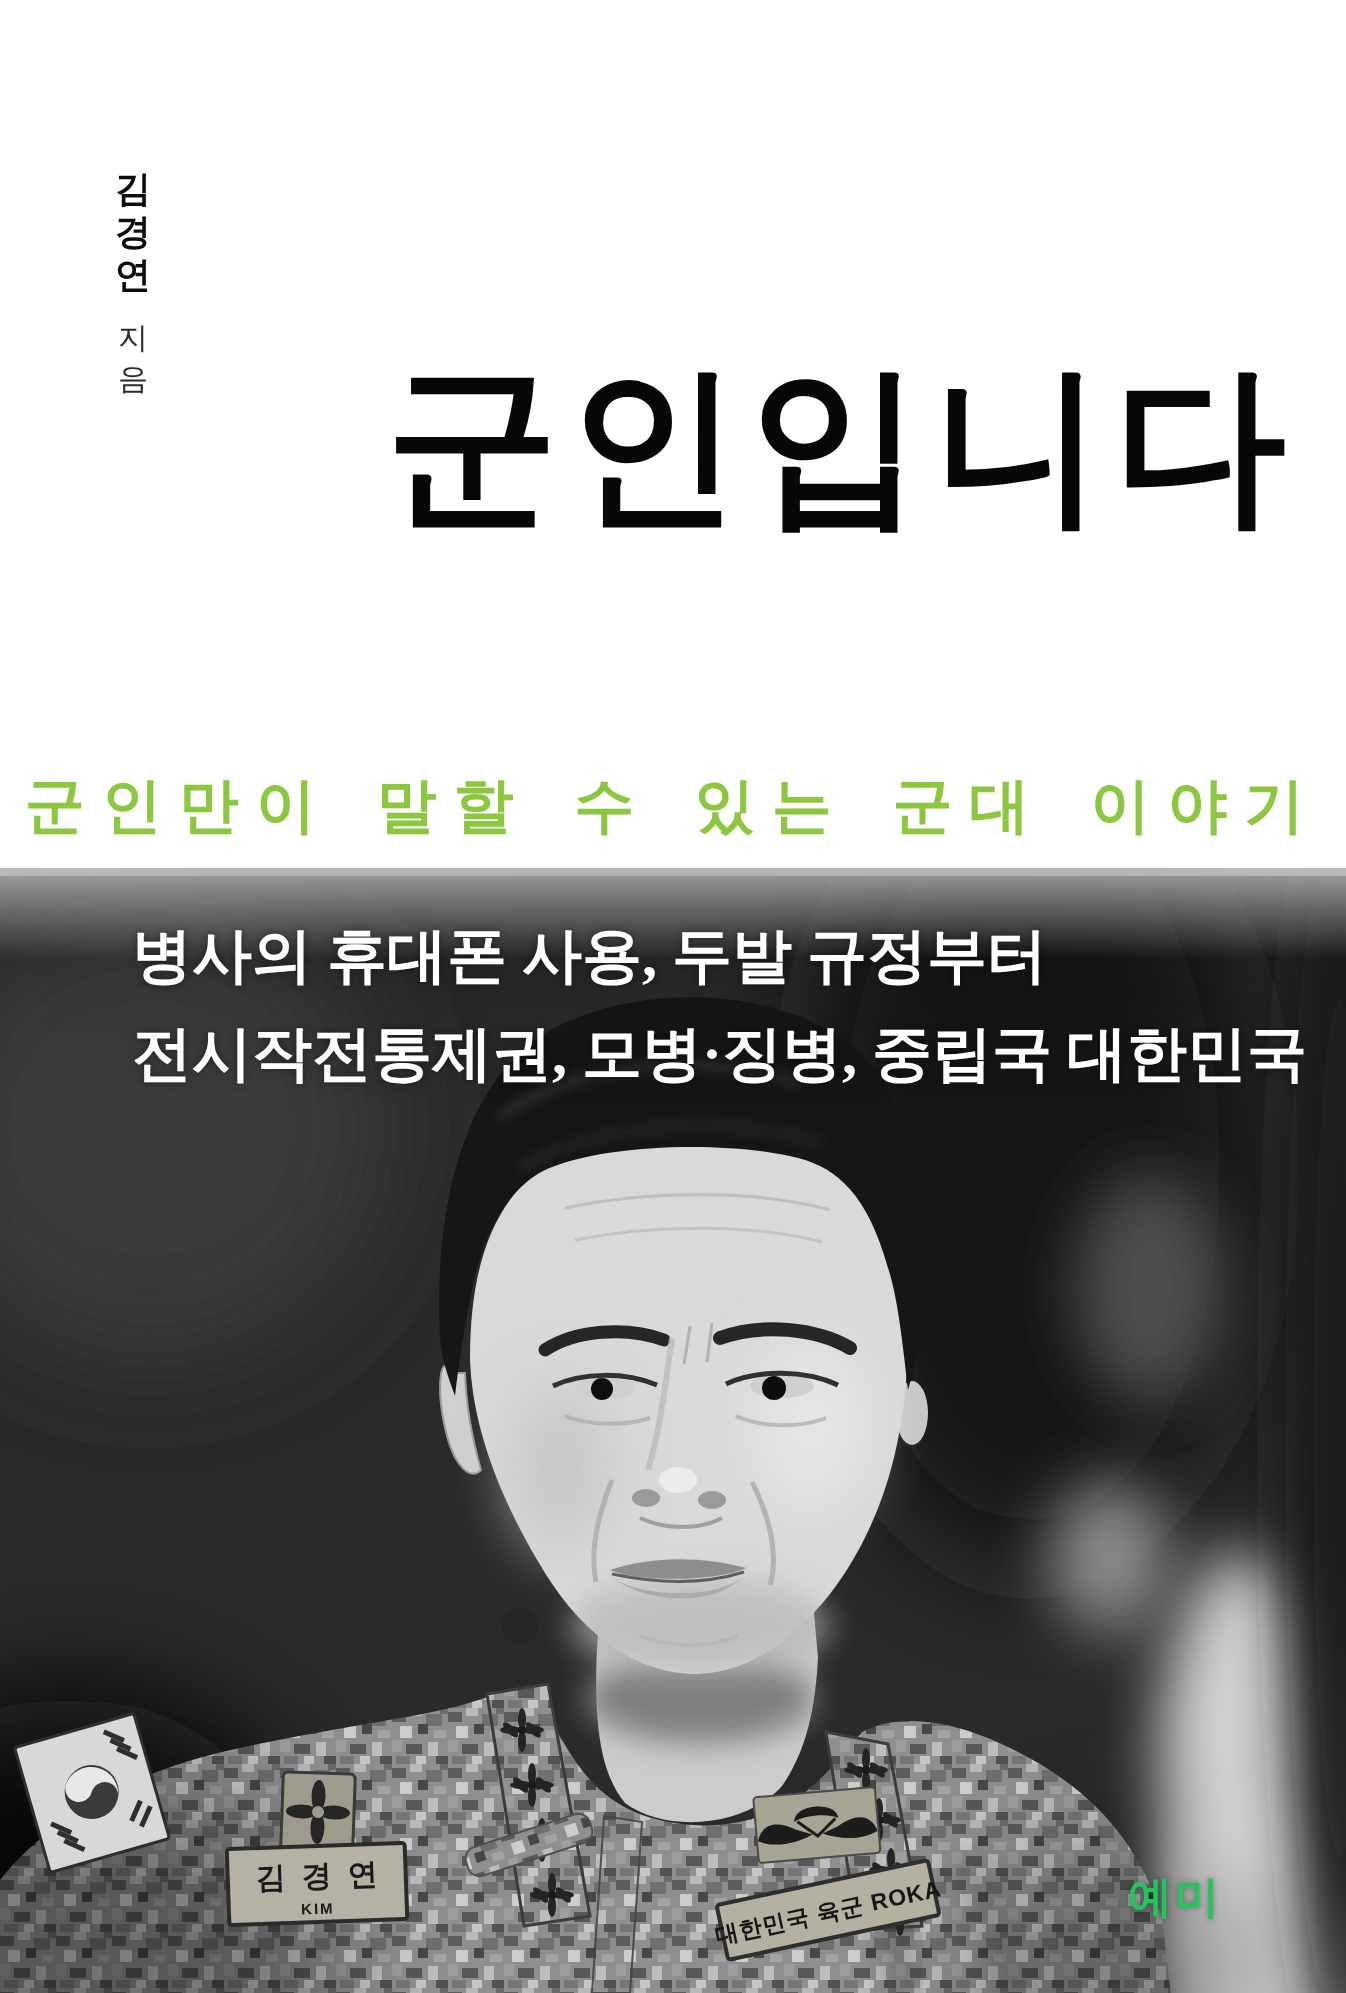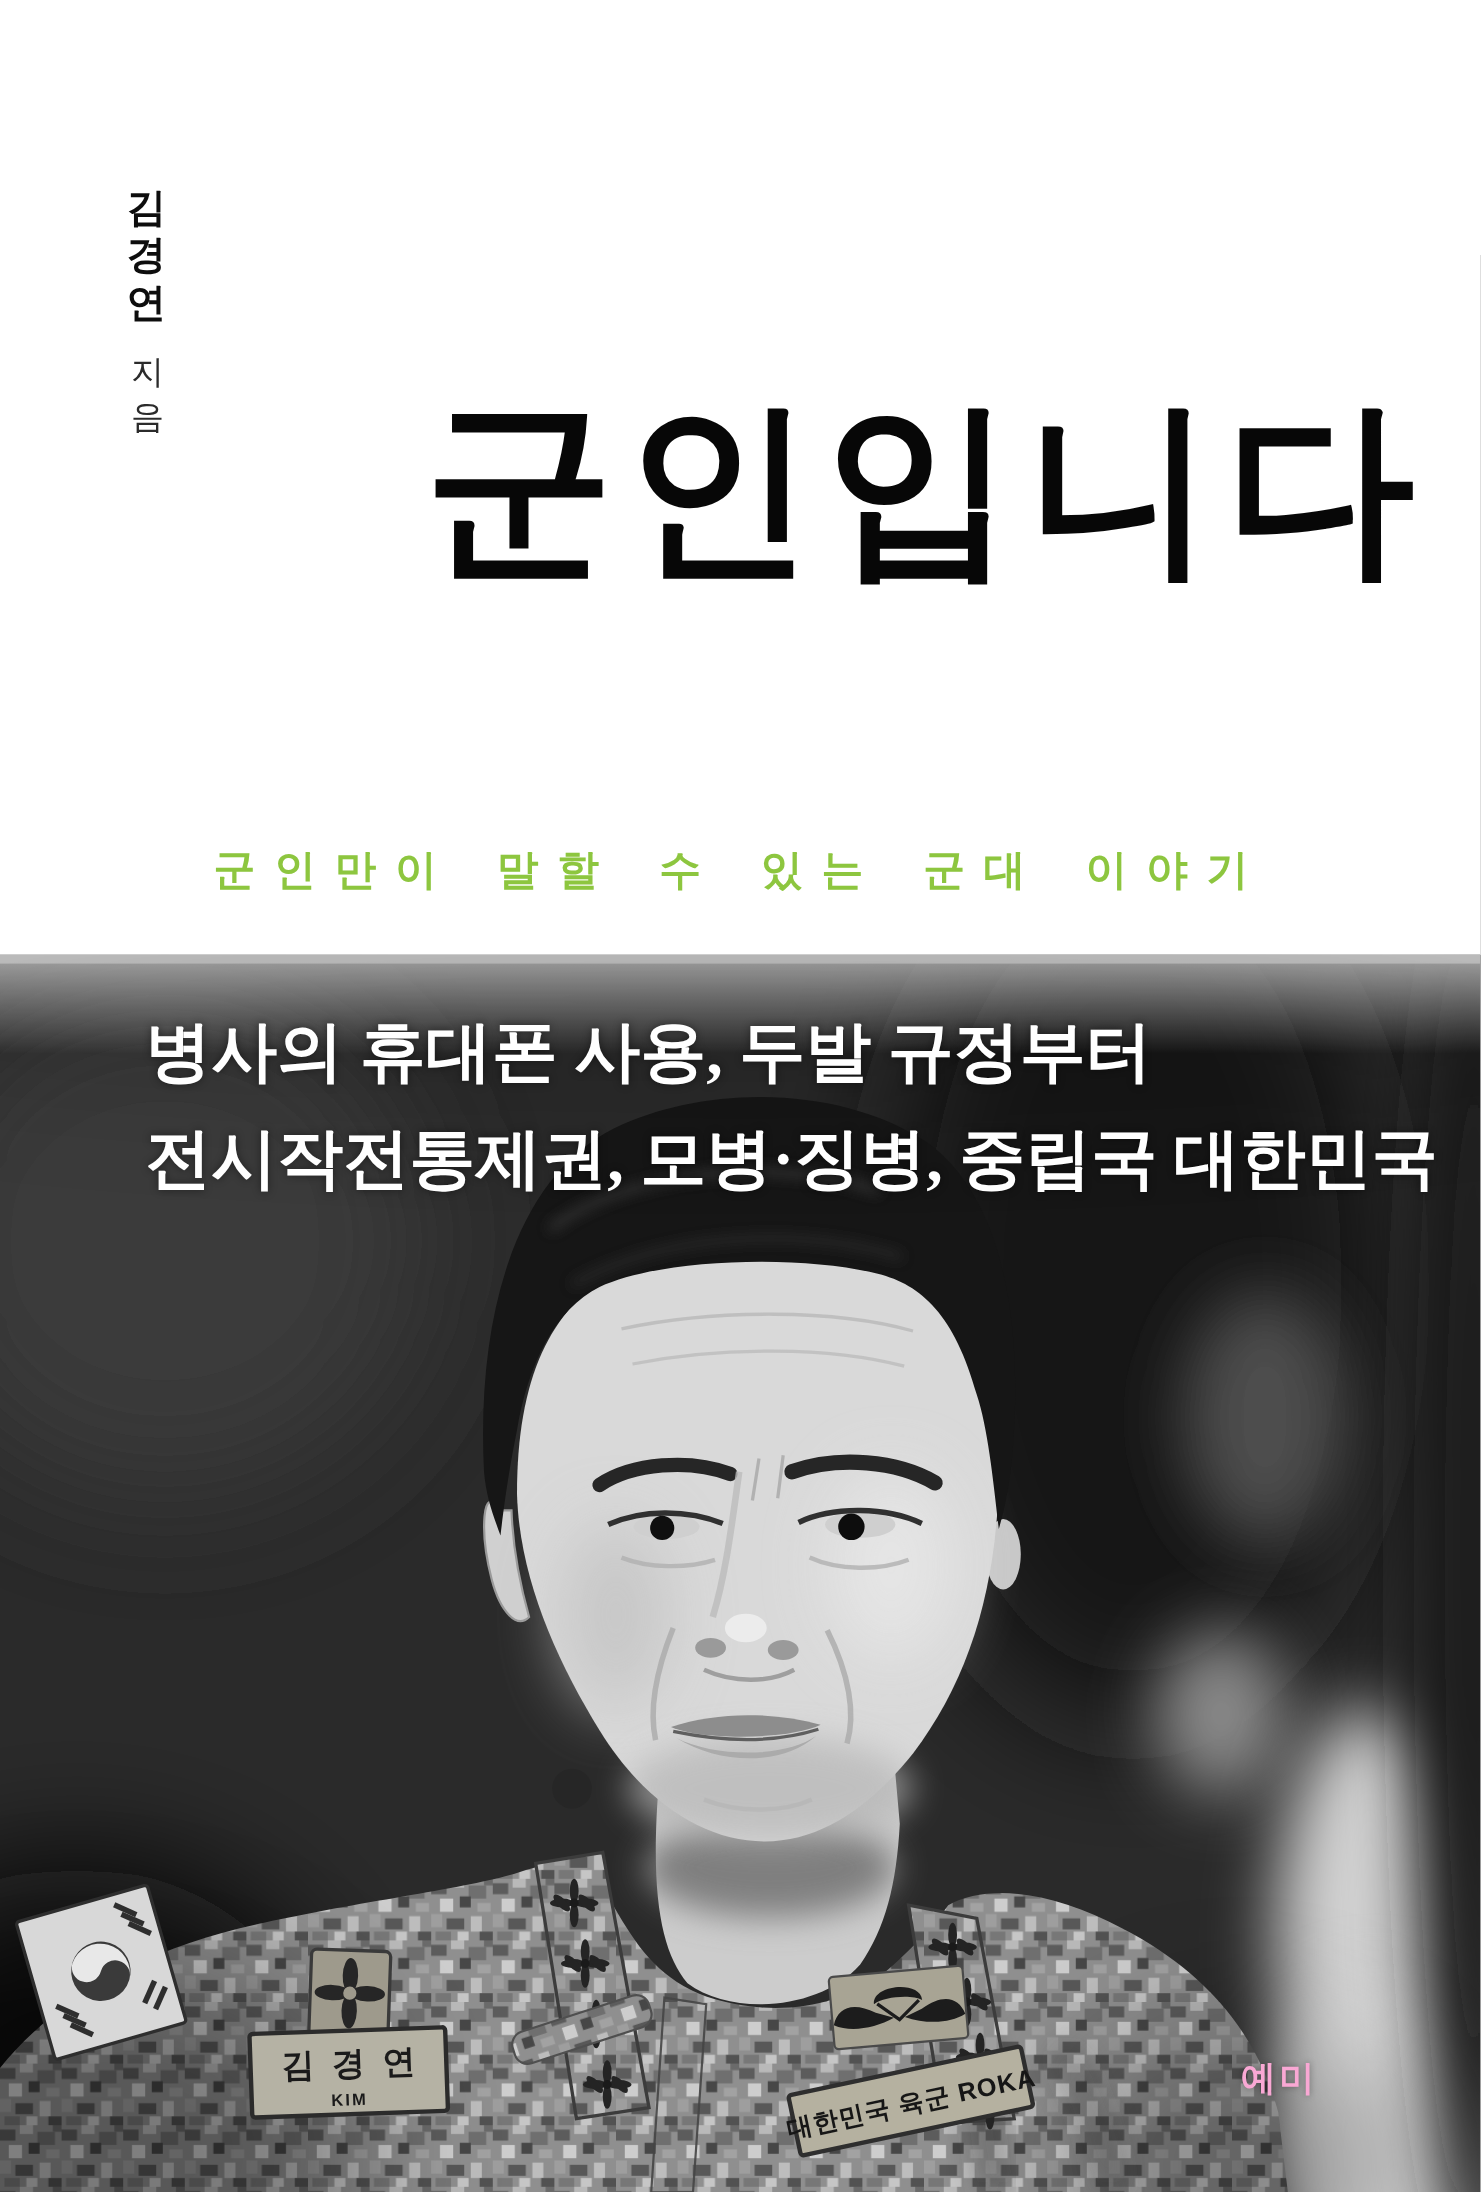--- a/index.html
+++ b/index.html
@@ -27,40 +27,40 @@
     position:absolute; color:#070707;
     font-family:"Liberation Serif","DejaVu Serif",serif;
     font-weight:600; font-size:172px; line-height:1; white-space:nowrap;
   }
   .title-line.l1{ left:272px; top:126px; letter-spacing:2px; }
   .title-line.l2{ left:354px; top:360px; letter-spacing:10px;margin-left:32px; }
   
   .subtitle{
     position:absolute; left:0; right:0; top:766px;
     text-align:center; color:#8dc63f;
-    font-weight:700; font-size:38px; letter-spacing:17px; word-spacing:10px;
+    font-weight:700; font-size:60px; letter-spacing:17px; word-spacing:10px;
     white-space:nowrap;
   }
   
   .photo{
     position:absolute; left:0; top:868px; width:1346px; height:1125px;
     background:#272727; overflow:hidden;
   }
   .photo svg{ position:absolute; left:0; top:0; }
   .tagline{
     position:absolute; left:132px; color:#ffffff;
     font-family:"Liberation Serif","DejaVu Serif",serif;
     font-weight:700; font-size:60px; white-space:nowrap;
     text-shadow:0 0 8px rgba(0,0,0,.45);
   }
   .tagline.l1{ top:48px; }
   .tagline.l2{ top:146px; }
   .publisher-logo{
     position:absolute; left:1128px; top:1000px;
-    color:#f9a8d4; font-weight:700; font-size:32px; letter-spacing:3px;
+    color:#22c55e; font-weight:700; font-size:44px; letter-spacing:3px;
     text-shadow:0 0 6px rgba(0,0,0,.35); white-space:nowrap;
   }
 </style>
 </head>
 <body>
 
 <div class="cover">
 
   <div class="author-block">
     <div class="author-name">김경연</div>

